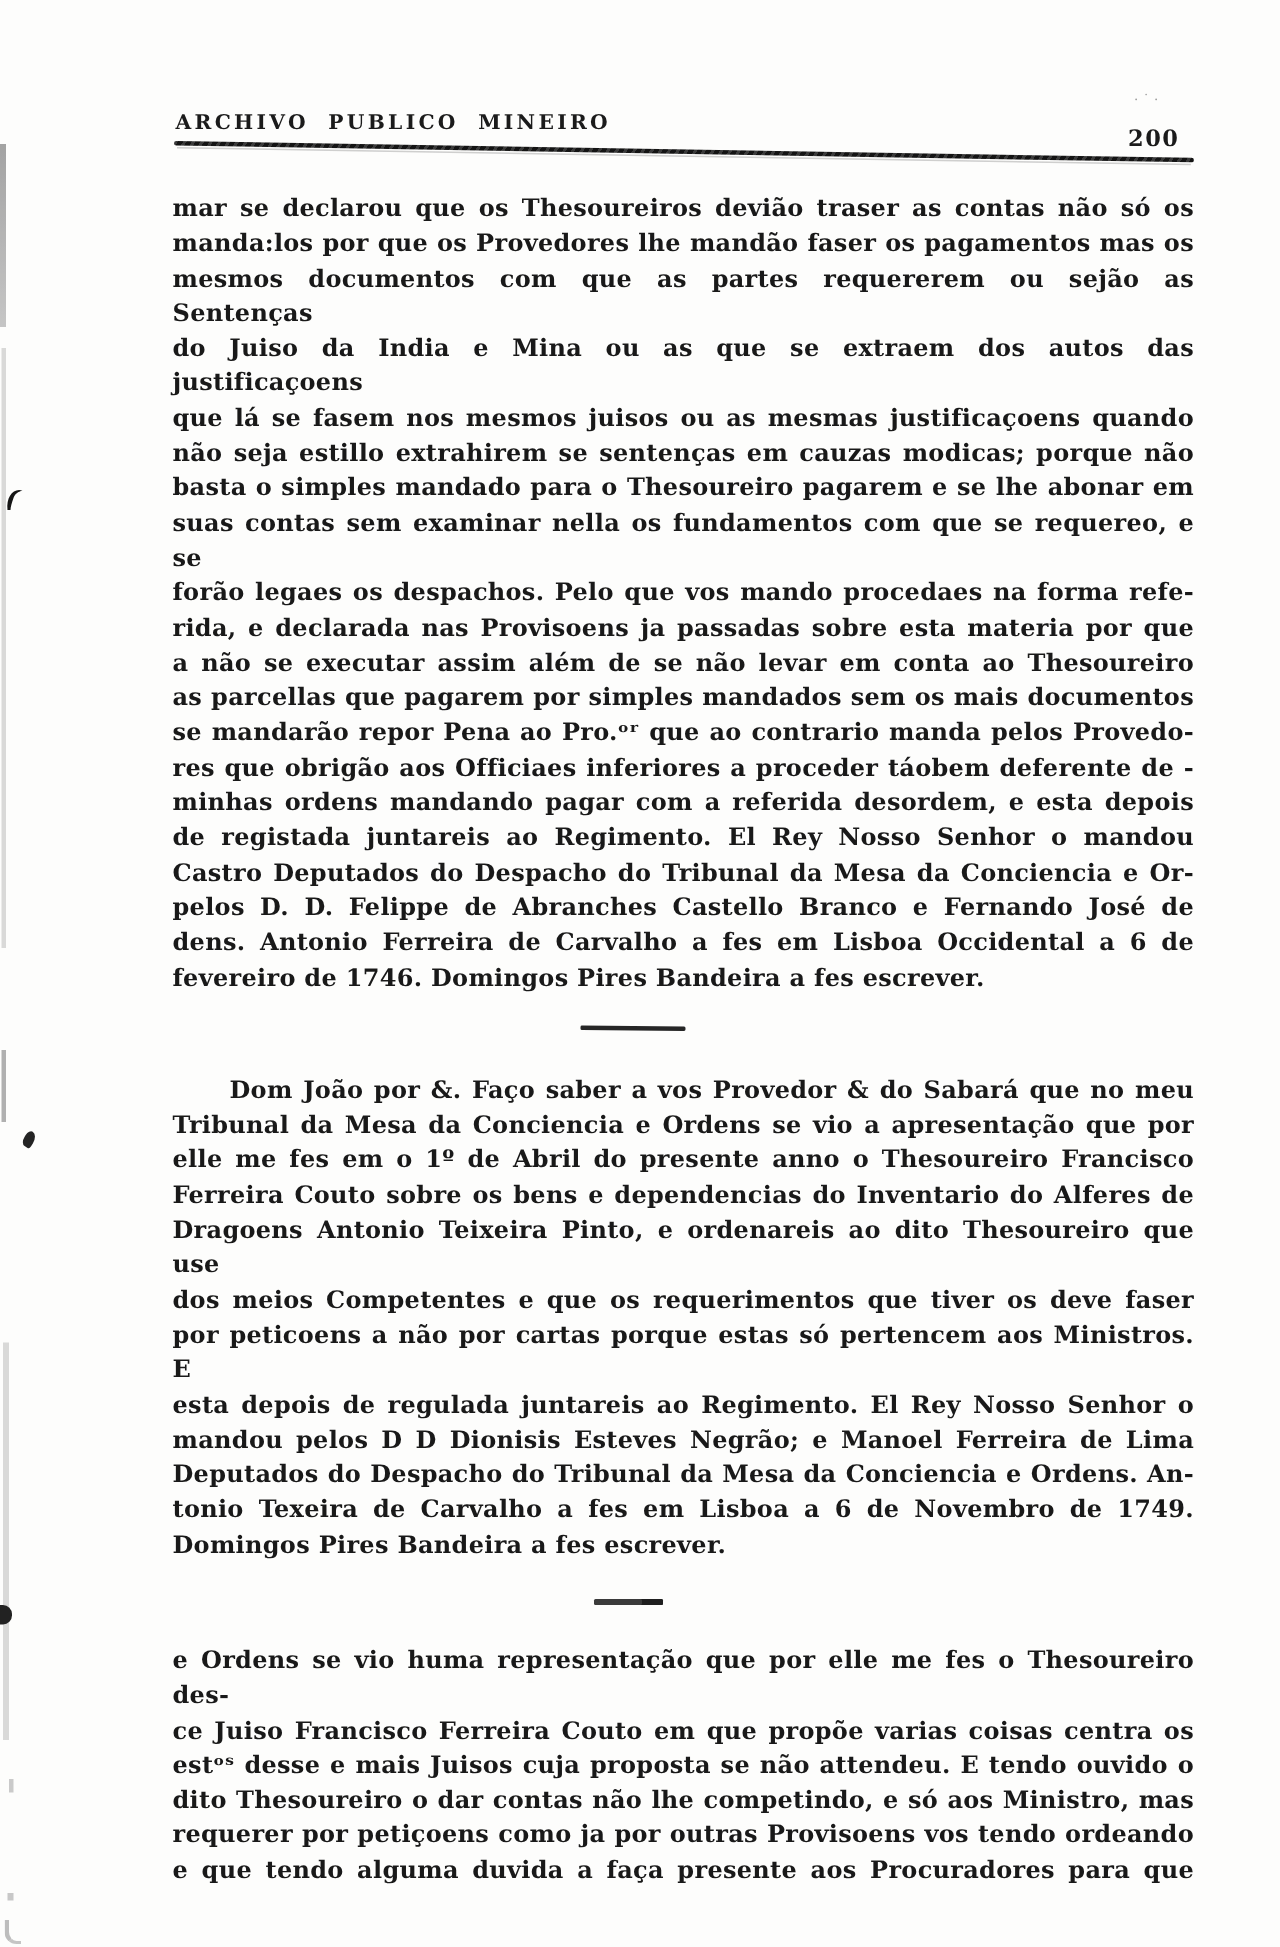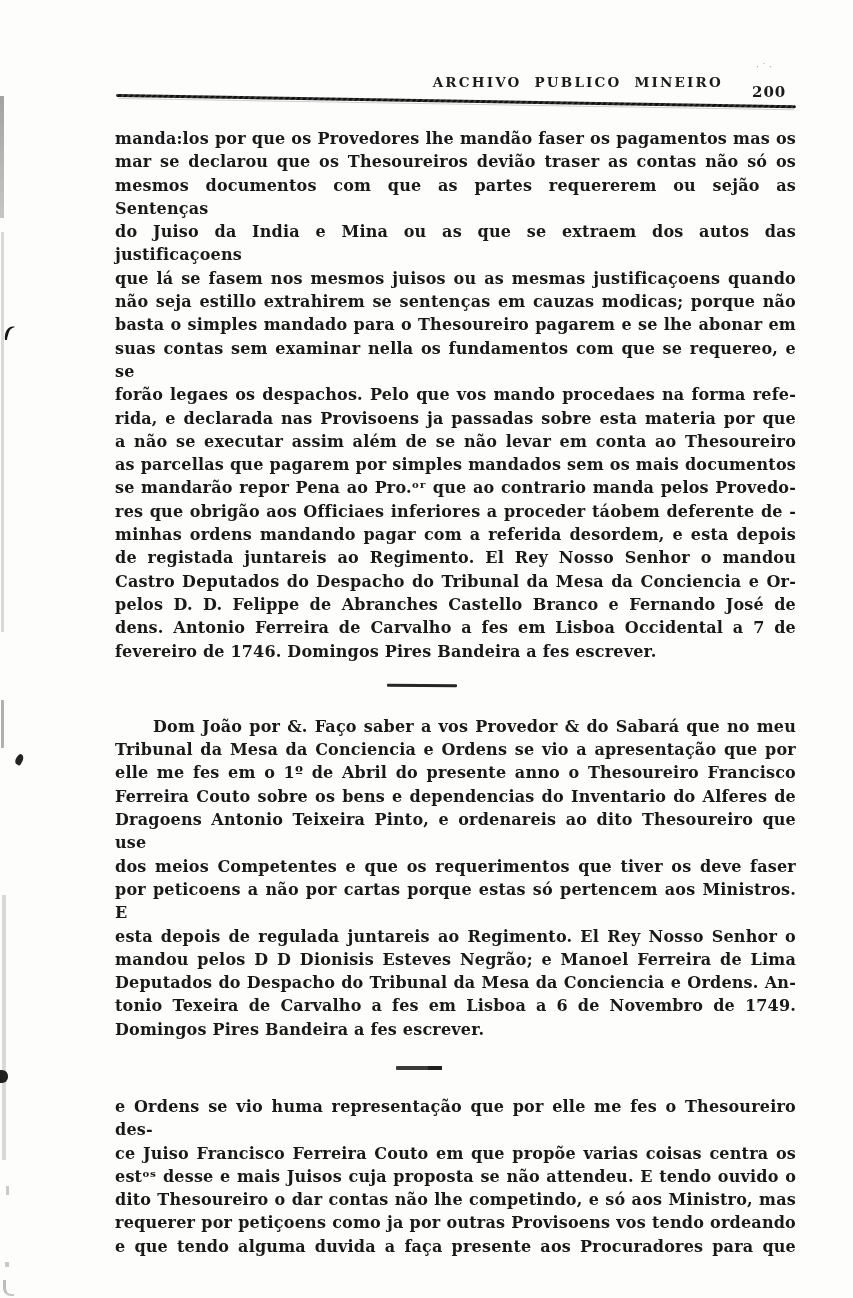--- a/index.html
+++ b/index.html
@@ -10,21 +10,21 @@
     background: #fdfdfc;
     overflow: hidden;
     font-family: "DejaVu Serif", "Liberation Serif", serif;
     color: #181818;
   }
 
   
   .running-head {
     position: absolute;
     top: 74px; left: 117px; width: 606px;
-    text-align: right;
+    text-align: left;
     font-size: 13.5px;
     font-weight: 700;
     letter-spacing: 2.2px;
     word-spacing: 6px;
     color: #1b1b1b;
   }
   .page-number {
     position: absolute;
     top: 83px; left: 752px; width: 44px;
     font-size: 15px;
@@ -101,39 +101,39 @@
 <div class="page">
 
   <div class="running-head">ARCHIVO PUBLICO MINEIRO</div>
   <div class="page-number">200</div>
   <div class="page-number-smudge artifact">·˙·</div>
   <div class="header-rule"></div>
   <div class="header-rule-echo"></div>
 
   <div class="document-body">
       <div class="paragraph">
+        <div class="line">mar se declarou  que os Thesoureiros devião traser  as contas  não só os</div>
         <div class="line">manda:los por que os Provedores lhe mandão faser  os pagamentos mas os</div>
-        <div class="line">mar se declarou  que os Thesoureiros devião traser  as contas  não só os</div>
         <div class="line">mesmos documentos com que as partes  requererem ou sejão as Sentenças</div>
         <div class="line">do Juiso da India e Mina ou as que se extraem dos  autos das justificaçoens</div>
         <div class="line">que lá se fasem nos mesmos juisos ou as  mesmas  justificaçoens quando</div>
         <div class="line">não seja estillo extrahirem se sentenças em  cauzas  modicas; porque não</div>
         <div class="line">basta o simples mandado para o Thesoureiro pagarem e  se lhe abonar em</div>
         <div class="line">suas contas sem examinar nella os fundamentos com que se  requereo, e se</div>
         <div class="line">forão legaes  os despachos.  Pelo que vos  mando  procedaes na forma refe-</div>
         <div class="line">rida, e declarada nas Provisoens  ja passadas sobre esta  materia por que</div>
         <div class="line">a não se  executar  assim além  de se  não levar em  conta  ao  Thesoureiro</div>
         <div class="line">as parcellas que pagarem  por  simples mandados  sem os mais documentos</div>
         <div class="line">se mandarão  repor Pena ao Pro.ᵒʳ que ao contrario manda  pelos Provedo-</div>
         <div class="line">res que obrigão aos Officiaes inferiores  a  proceder  táobem deferente  de -</div>
         <div class="line">minhas ordens mandando pagar com  a  referida  desordem,  e  esta  depois</div>
         <div class="line">de registada  juntareis  ao  Regimento.   El  Rey  Nosso  Senhor   o mandou</div>
         <div class="line">Castro  Deputados do Despacho do   Tribunal da  Mesa da  Conciencia  e Or-</div>
         <div class="line">pelos D. D.  Felippe  de  Abranches Castello Branco   e  Fernando José de</div>
-        <div class="line">dens.  Antonio   Ferreira de Carvalho  a  fes  em  Lisboa  Occidental  a 7  de</div>
+        <div class="line">dens.  Antonio   Ferreira de Carvalho  a  fes  em  Lisboa  Occidental  a 6  de</div>
         <div class="line last">fevereiro de 1746.  Domingos  Pires  Bandeira a fes escrever.</div>
       </div>
       <div class="section-divider divider-1"></div>
       <div class="paragraph">
         <div class="line indent">Dom João por &amp;. Faço saber  a  vos Provedor &amp;  do Sabará  que  no meu</div>
         <div class="line">Tribunal da  Mesa  da  Conciencia e Ordens se  vio   a  apresentação  que por</div>
         <div class="line">elle me fes em o 1º de Abril do  presente  anno  o   Thesoureiro   Francisco</div>
         <div class="line">Ferreira Couto sobre os bens e dependencias do Inventario do  Alferes  de</div>
         <div class="line">Dragoens Antonio Teixeira Pinto, e ordenareis ao dito Thesoureiro  que use</div>
         <div class="line">dos meios Competentes e que os requerimentos  que   tiver   os  deve   faser</div>

